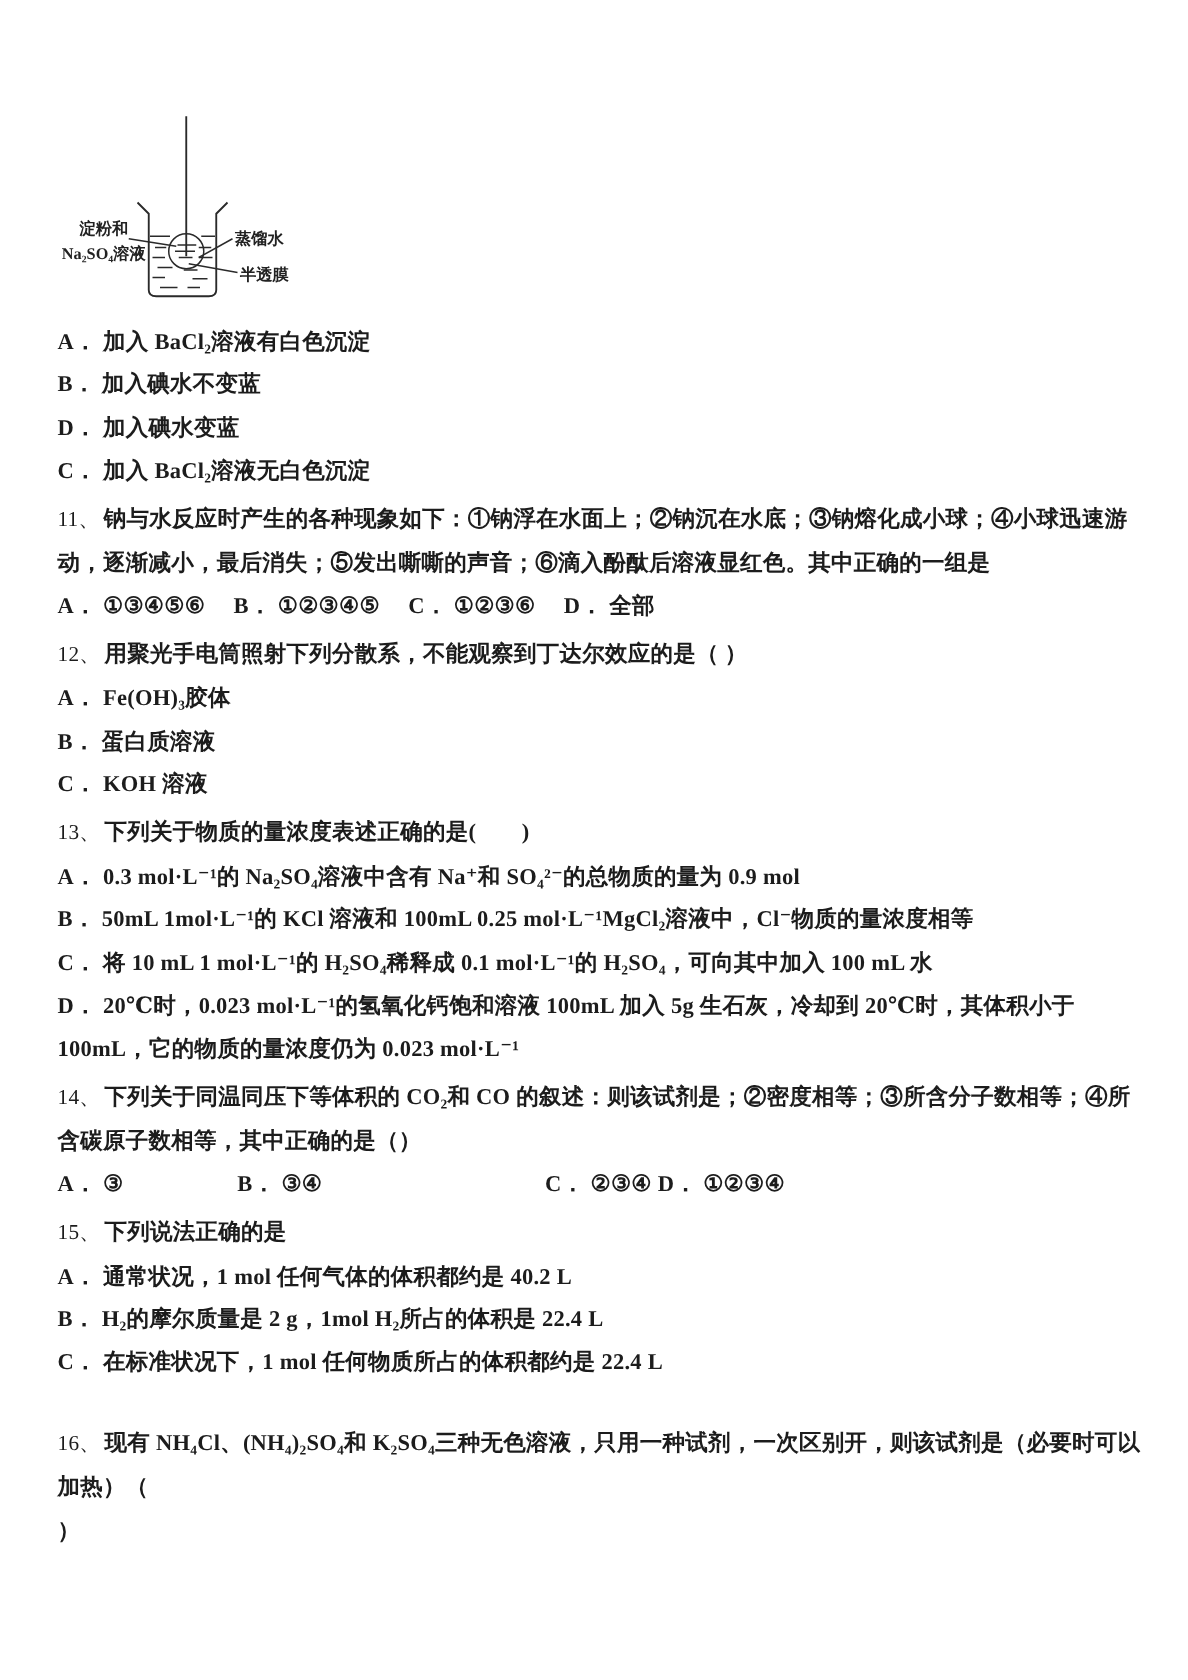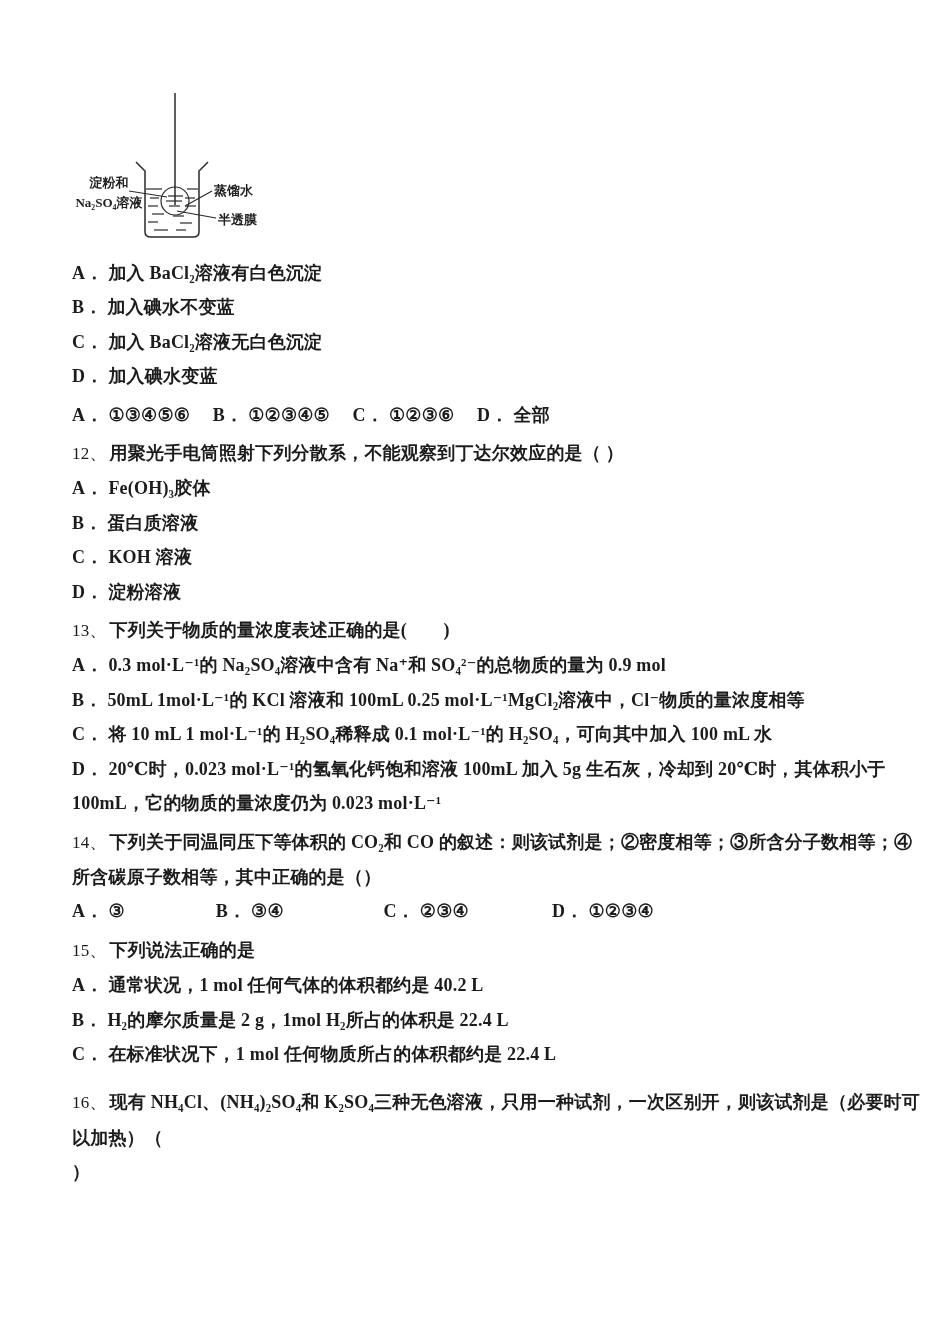--- a/index.html
+++ b/index.html
@@ -9,42 +9,42 @@
     color:#1c1c1c;
     font-family:"Liberation Serif","DejaVu Serif",serif;
     overflow:hidden;
   }
   .sheet{
     position:relative;
     width:950px;height:1344px;
     background:#ffffff;
   }
   .content{
-    padding:0 30px 0 72px;
+    padding:0 30px 0 46px;
   }
   p{
     margin:0;
     font-size:18px;
     line-height:34.4px;
     font-weight:bold;
     letter-spacing:0.2px;
   }
   .qblock{margin-top:4px;}
-  .q16{margin-top:14px;}
+  .q16{margin-top:30px;}
   .qnum{
     font-weight:normal;
     font-size:17px;
     margin-right:3px;
   }
   .opt-label{margin-right:5px;}
   .opt-inline .opt-group{display:inline-block;margin-right:18px;text-align:right;}
   .opt-spread .opt-group{display:inline-block;}
   .opt-spread .w-a{width:139px;}
   .opt-spread .w-b{width:163px;}
-  .opt-spread .w-c{width:164px;}
+  .opt-spread .w-c{width:164px;text-align:right;}
   .diagram{
     margin:90px 0 6px 0;
     width:260px;height:160px;
   }
   .diagram svg{display:block;}
   .dlabel{
     font-family:"Liberation Serif","DejaVu Serif",serif;
     font-size:13px;
     font-weight:bold;
     fill:#222222;
@@ -97,39 +97,39 @@
         <text class="dlabel" x="37" y="97" text-anchor="middle">淀粉和</text>
         <text class="dlabel" x="37" y="117" text-anchor="middle">Na₂SO₄溶液</text>
         <text class="dlabel" x="142" y="105">蒸馏水</text>
         <text class="dlabel" x="146" y="134">半透膜</text>
       </svg>
     </div>
 
     <div class="qblock">
       <p><span class="opt-label">A．</span><span>加入 BaCl₂溶液有白色沉淀</span></p>
       <p><span class="opt-label">B．</span><span>加入碘水不变蓝</span></p>
+      <p><span class="opt-label">D．</span><span>加入碘水变蓝</span></p>
       <p><span class="opt-label">C．</span><span>加入 BaCl₂溶液无白色沉淀</span></p>
-      <p><span class="opt-label">D．</span><span>加入碘水变蓝</span></p>
     </div>
 
     <div class="qblock">
+      <p><span class="qnum">11、</span><span>钠与水反应时产生的各种现象如下：①钠浮在水面上；②钠沉在水底；③钠熔化成小球；④小球迅速游动，逐渐减小，最后消失；⑤发出嘶嘶的声音；⑥滴入酚酞后溶液显红色。其中正确的一组是</span></p>
       <p class="opt-inline">
         <span class="opt-group"><span class="opt-label">A．</span><span>①③④⑤⑥</span></span>
         <span class="opt-group"><span class="opt-label">B．</span><span>①②③④⑤</span></span>
         <span class="opt-group"><span class="opt-label">C．</span><span>①②③⑥</span></span>
         <span class="opt-group"><span class="opt-label">D．</span><span>全部</span></span>
       </p>
     </div>
 
     <div class="qblock">
       <p><span class="qnum">12、</span><span>用聚光手电筒照射下列分散系，不能观察到丁达尔效应的是（ ）</span></p>
       <p><span class="opt-label">A．</span><span>Fe(OH)₃胶体</span></p>
       <p><span class="opt-label">B．</span><span>蛋白质溶液</span></p>
       <p><span class="opt-label">C．</span><span>KOH 溶液</span></p>
-      <p><span class="opt-label">D．</span><span>淀粉溶液</span></p>
     </div>
 
     <div class="qblock">
       <p><span class="qnum">13、</span><span>下列关于物质的量浓度表述正确的是(　　)</span></p>
       <p><span class="opt-label">A．</span><span>0.3 mol·L⁻¹的 Na₂SO₄溶液中含有 Na⁺和 SO₄²⁻的总物质的量为 0.9 mol</span></p>
       <p><span class="opt-label">B．</span><span>50mL 1mol·L⁻¹的 KCl 溶液和 100mL 0.25 mol·L⁻¹MgCl₂溶液中，Cl⁻物质的量浓度相等</span></p>
       <p><span class="opt-label">C．</span><span>将 10 mL 1 mol·L⁻¹的 H₂SO₄稀释成 0.1 mol·L⁻¹的 H₂SO₄，可向其中加入 100 mL 水</span></p>
       <p><span class="opt-label">D．</span><span>20℃时，0.023 mol·L⁻¹的氢氧化钙饱和溶液 100mL 加入 5g 生石灰，冷却到 20℃时，其体积小于 100mL，它的物质的量浓度仍为 0.023 mol·L⁻¹</span></p>
     </div>
 

